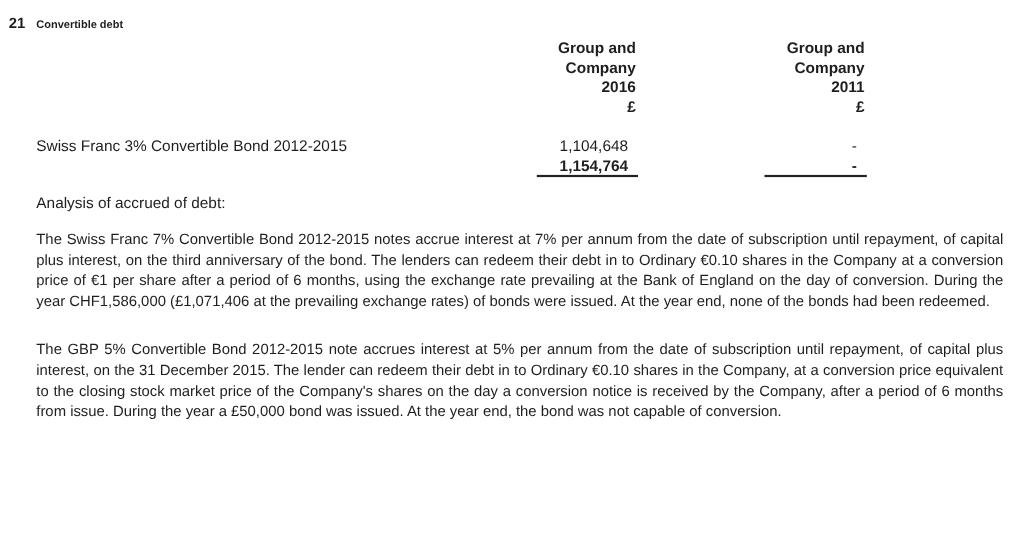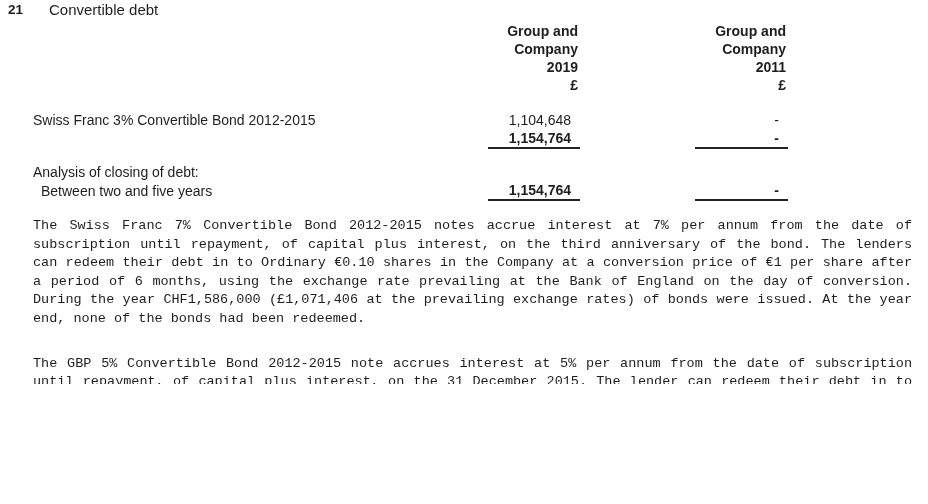--- a/index.html
+++ b/index.html
@@ -5,42 +5,42 @@
   html, body {
     margin: 0;
     padding: 0;
     background: #ffffff;
   }
   .page {
     position: relative;
     width: 928px;
     height: 384px;
     box-sizing: border-box;
-    padding: 1px 16px 0 33px;
+    padding: 12px 16px 0 33px;
     background: var(--background, #ffffff);
     color: var(--text, #1e1e1e);
     font-family: "Liberation Sans", "DejaVu Sans", sans-serif;
     font-size: 13.5px;
     overflow: hidden;
   }
   .note-heading {
     position: relative;
     line-height: 18px;
     font-weight: bold;
   }
   .note-num {
     position: absolute;
     left: -25px;
     top: 0;
   }
   .note-title {
     display: inline;
-    margin: 16px;
-    font-size: 15px;
-    font-weight: normal;
+    margin: 0;
+    font-size: 10px;
+    font-weight: bold;
   }
   .intro {
     margin: 0;
     line-height: 17px;
   }
 
   
   table.loan-table {
     border-collapse: collapse;
     table-layout: fixed;
@@ -65,21 +65,20 @@
   tr.spacer2 td { height: 14px; line-height: 14px; }
   td.rule-dotted { border-bottom: 1px dotted var(--rule-dotted, #8f8f8f); }
   td.rule-solid  { border-bottom: 2px solid var(--rule-solid, #222222); font-weight: bold; }
   td.indent { padding-left: 8px; }
 
   
   p.body {
     margin: 0;
     line-height: 18.6px;
     text-align: justify;
-    font-family: Liberation Mono, monospace;
   }
   p.para-swiss   { margin: 16px 0 26px 0; }
   p.para-gbp     { margin: 0 0 23px 0; }
   p.para-closing { margin: 0; text-align: left; }
 </style>
 </head>
 <body>
 
 <div class="page">
 
@@ -95,21 +94,21 @@
       <col class="c-v2012">
       <col class="c-gap">
       <col class="c-v2011">
     </colgroup>
     <tbody>
       <tr>
         <td></td>
         <td class="val hdr">
           <div class="hdr-line">Group and</div>
           <div class="hdr-line">Company</div>
-          <div class="hdr-line">2019</div>
+          <div class="hdr-line">2016</div>
           <div class="hdr-line">£</div>
         </td>
         <td></td>
         <td class="val hdr">
           <div class="hdr-line">Group and</div>
           <div class="hdr-line">Company</div>
           <div class="hdr-line">2011</div>
           <div class="hdr-line">£</div>
         </td>
       </tr>
@@ -137,32 +136,26 @@
       </tr>
 
       <tr class="spacer2">
           <td></td>
           <td></td>
           <td></td>
           <td></td>
         </tr>
 
       <tr>
-        <td>Analysis of closing of debt:</td>
+        <td>Analysis of accrued of debt:</td>
         <td></td>
         <td></td>
         <td></td>
       </tr>
 
-      <tr>
-        <td class="indent">Between two and five years</td>
-        <td class="val rule-solid">1,154,764</td>
-        <td></td>
-        <td class="val rule-solid">-</td>
-      </tr>
     </tbody>
   </table>
 
   <p class="body para-swiss">The Swiss Franc 7% Convertible Bond 2012-2015 notes accrue interest at 7% per annum from the date of subscription until repayment, of capital plus interest, on the third anniversary of the bond. The lenders can redeem their debt in to Ordinary €0.10 shares in the Company at a conversion price of €1 per share after a period of 6 months, using the exchange rate prevailing at the Bank of England on the day of conversion. During the year CHF1,586,000 (£1,071,406 at the prevailing exchange rates) of bonds were issued. At the year end, none of the bonds had been redeemed.</p>
 
   <p class="body para-gbp">The GBP 5% Convertible Bond 2012-2015 note accrues interest at 5% per annum from the date of subscription until repayment, of capital plus interest, on the 31 December 2015. The lender can redeem their debt in to Ordinary €0.10 shares in the Company, at a conversion price equivalent to the closing stock market price of the Company's shares on the day a conversion notice is received by the Company, after a period of 6 months from issue. During the year a £50,000 bond was issued. At the year end, the bond was not capable of conversion.</p>
 
 
 </div>
 

